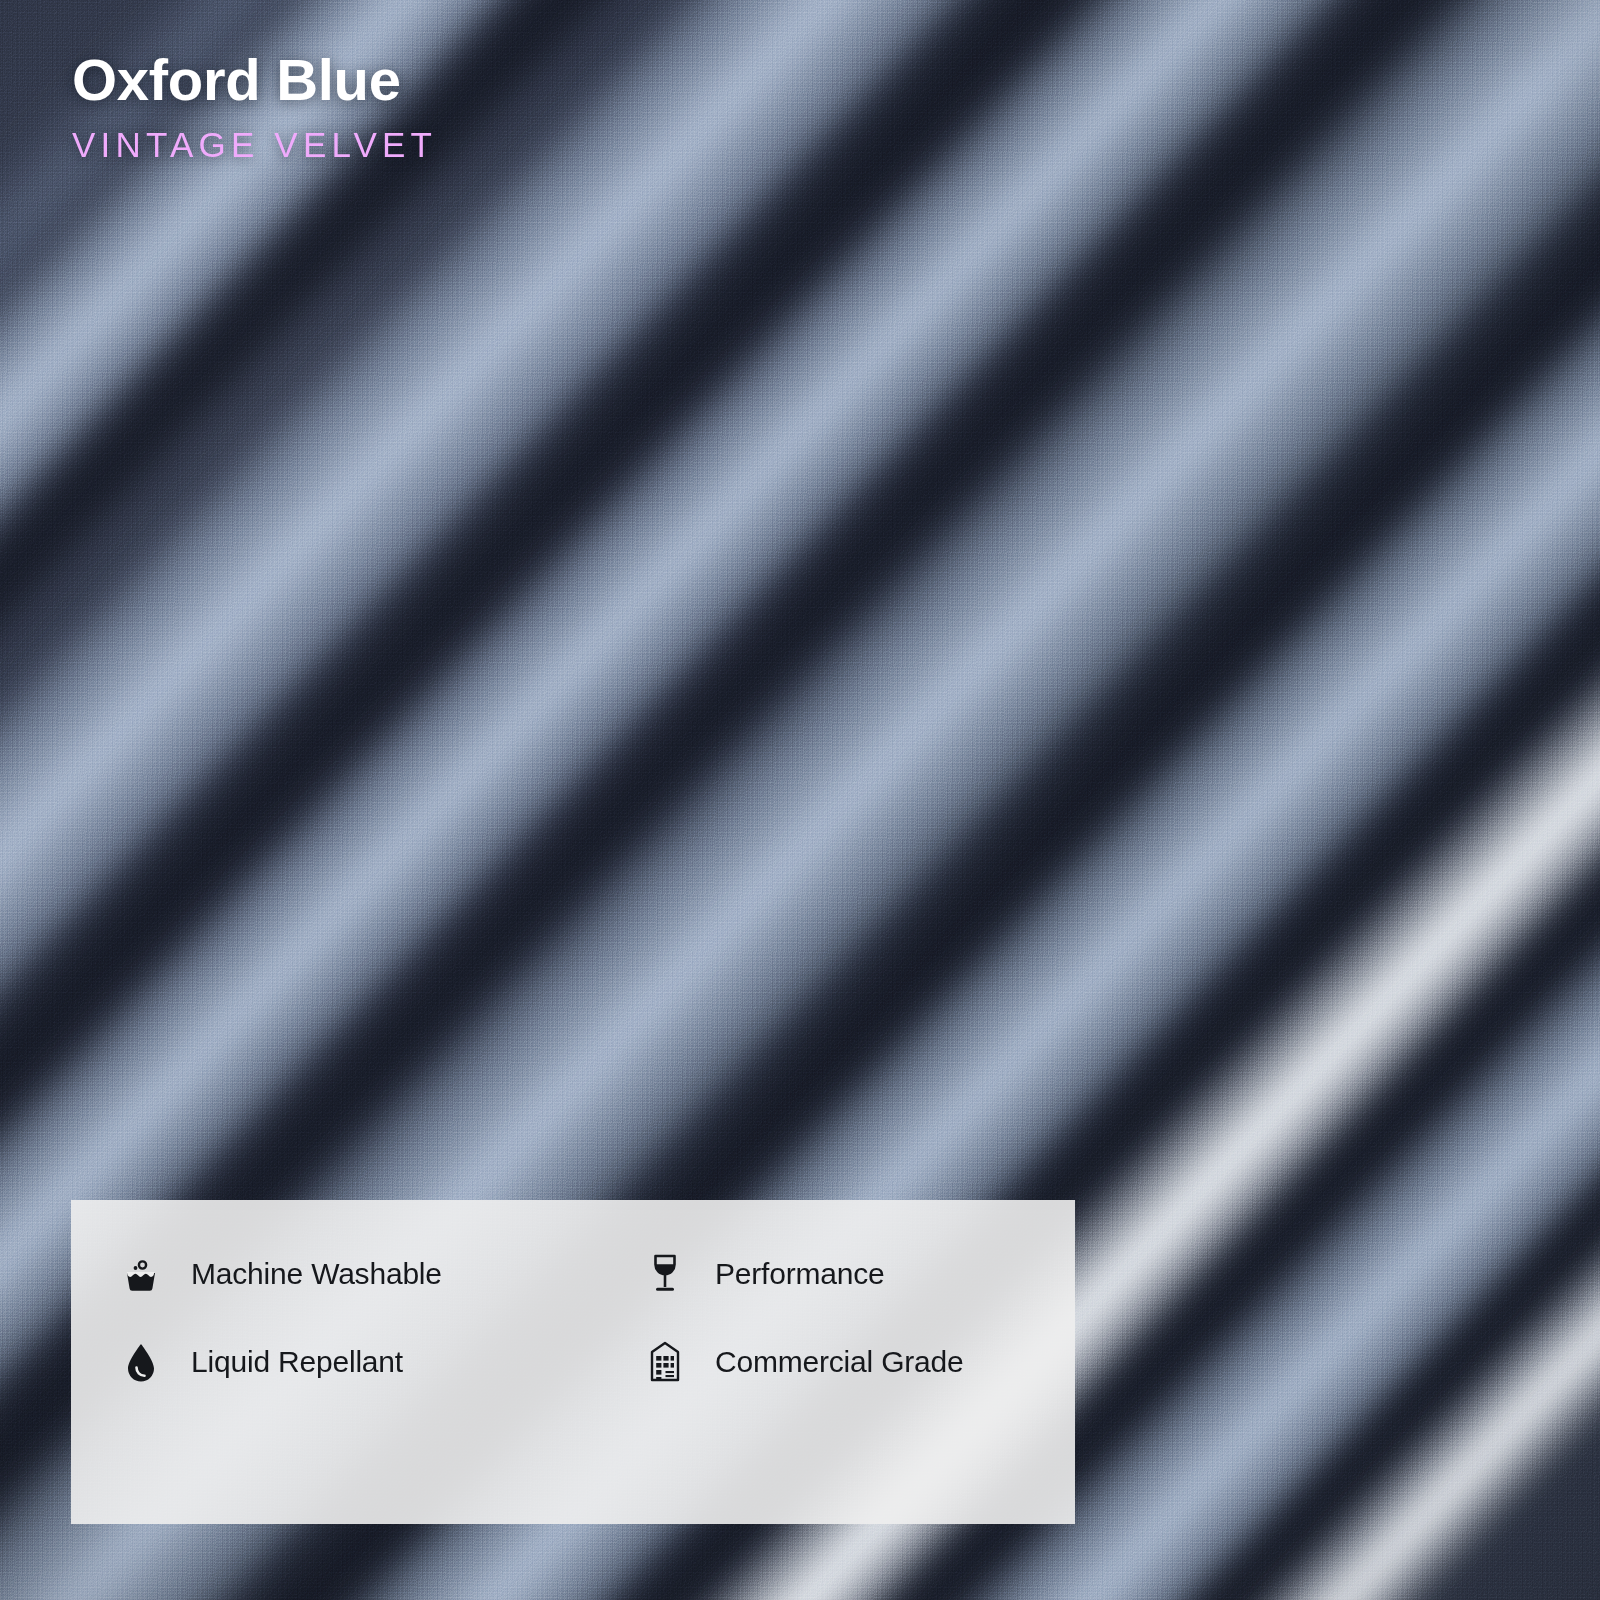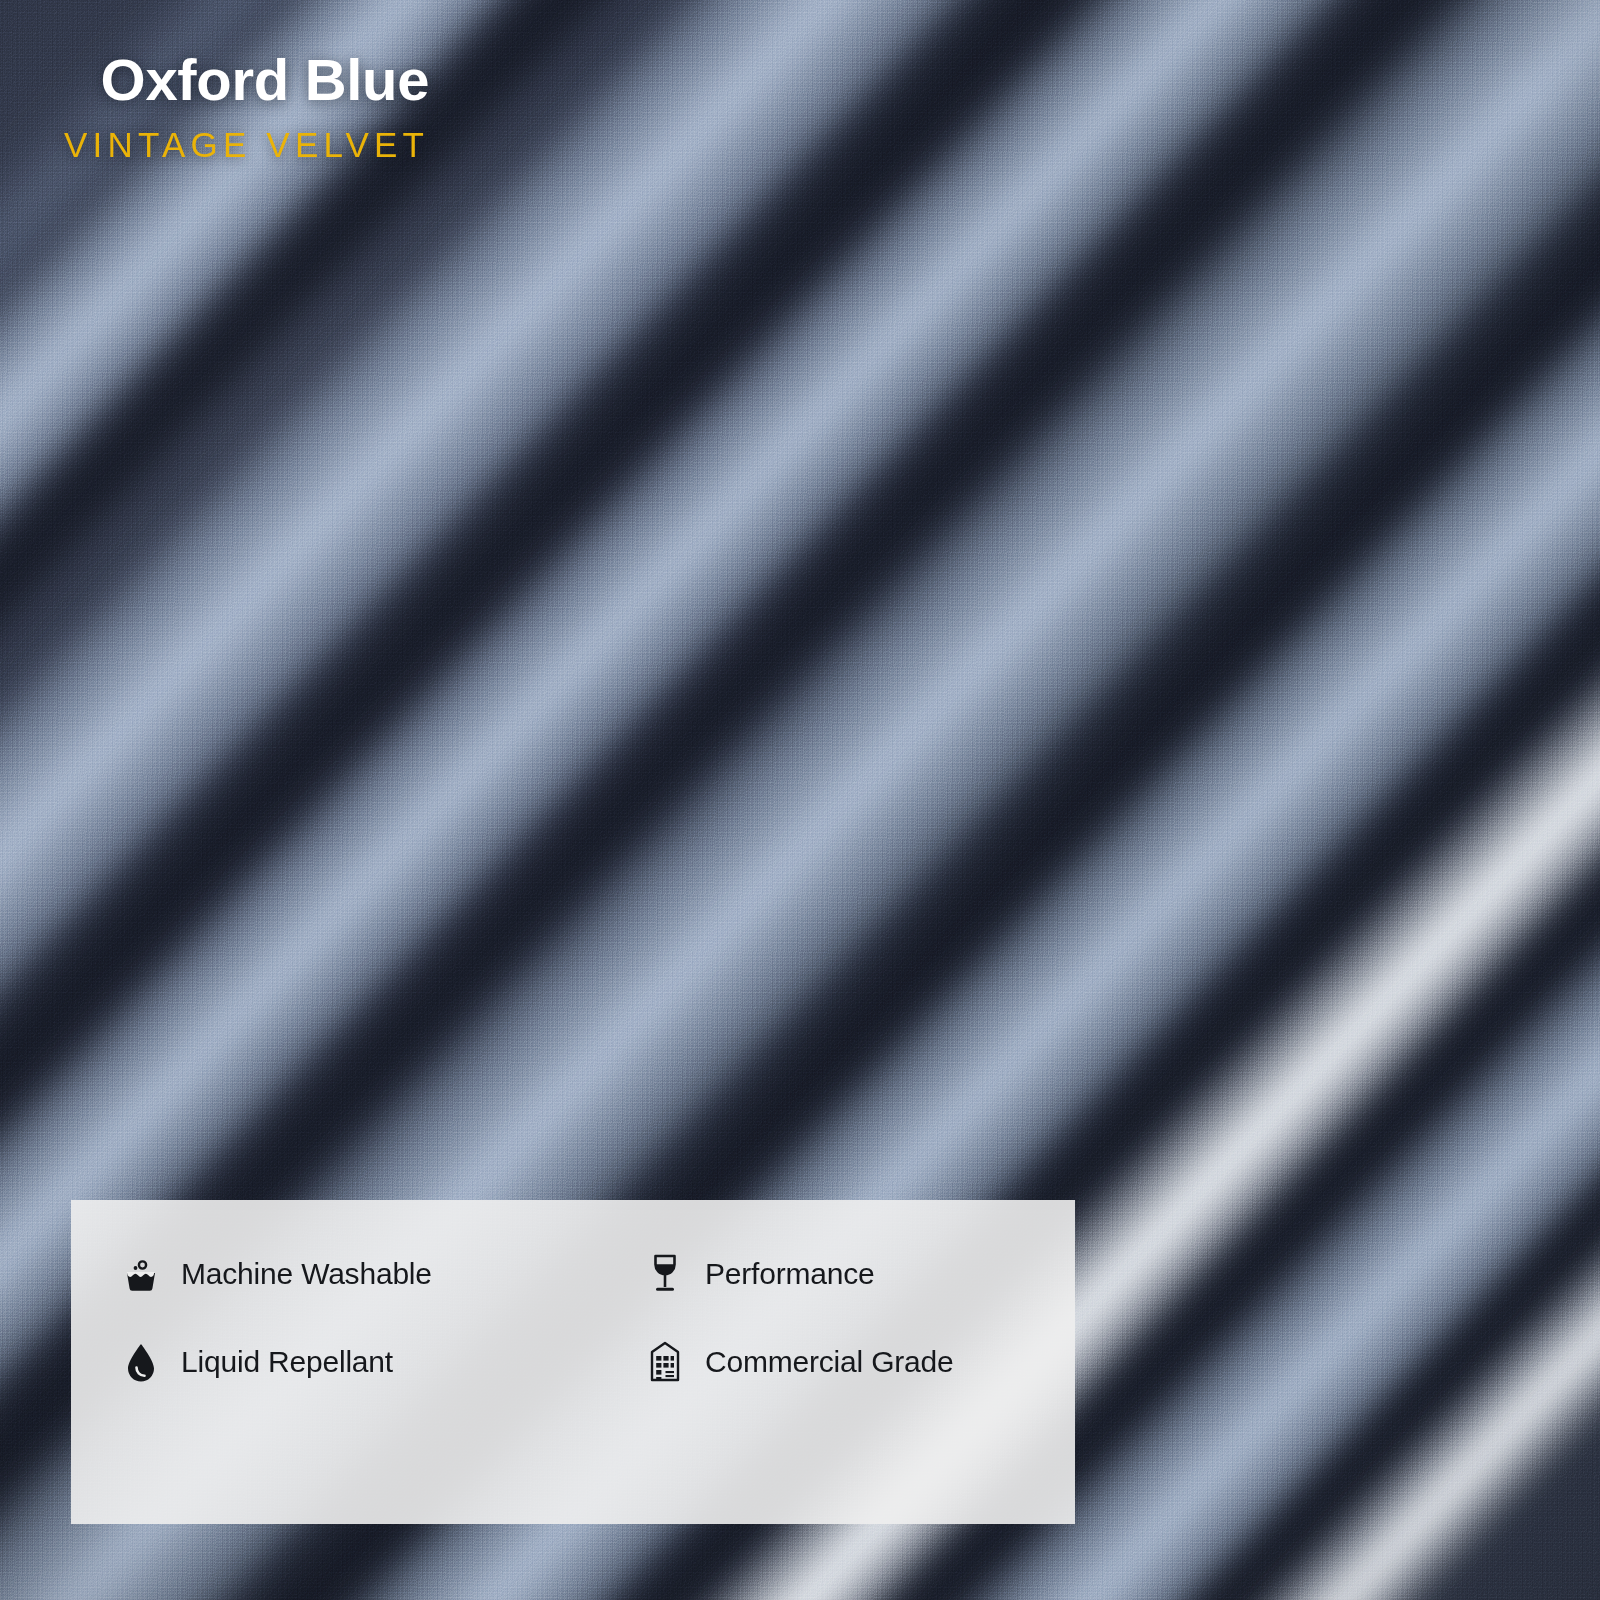--- a/index.html
+++ b/index.html
@@ -140,37 +140,36 @@
   
   .vignette{
     position:absolute; inset:0;
     background:radial-gradient(ellipse 120% 110% at 50% 45%,
       rgba(0,0,0,0) 52%, rgba(0,0,0,0.30) 100%);
   }
 
   
   .title-block{
     position:absolute;
-    left:64px; top:48px;
+    left:72px; top:48px;
     z-index:20;
-    text-align:right;
   }
   .title-main{
     font-size:58px;
     font-weight:700;
     color:#ffffff;
     letter-spacing:-0.3px;
     line-height:1.1;
     text-shadow:0 2px 14px rgba(10,14,24,0.55);
   }
   .title-sub{
     margin-top:14px;
     font-size:35px;
     font-weight:400;
-    color:#eab308;
+    color:#f0abfc;
     letter-spacing:5.2px;
     line-height:1.1;
     text-shadow:0 2px 12px rgba(10,14,24,0.5);
   }
 
   
   .feature-panel{
     position:absolute;
     left:71px; top:1200px;
     width:1004px; height:324px;
@@ -178,21 +177,21 @@
     z-index:20;
     padding:30px 0 0 0;
     display:grid;
     grid-template-columns:524px 1fr;
     grid-template-rows:repeat(3, 88px);
     align-content:start;
   }
   .feature{
     display:flex;
     align-items:center;
-    gap:20px;
+    gap:30px;
     padding-left:50px;
   }
   .feat-icon{
     width:40px; height:44px;
     flex:0 0 40px;
     display:flex; align-items:center; justify-content:center;
   }
   .feat-icon svg{ display:block; }
   .feat-label{
     font-size:30px;

